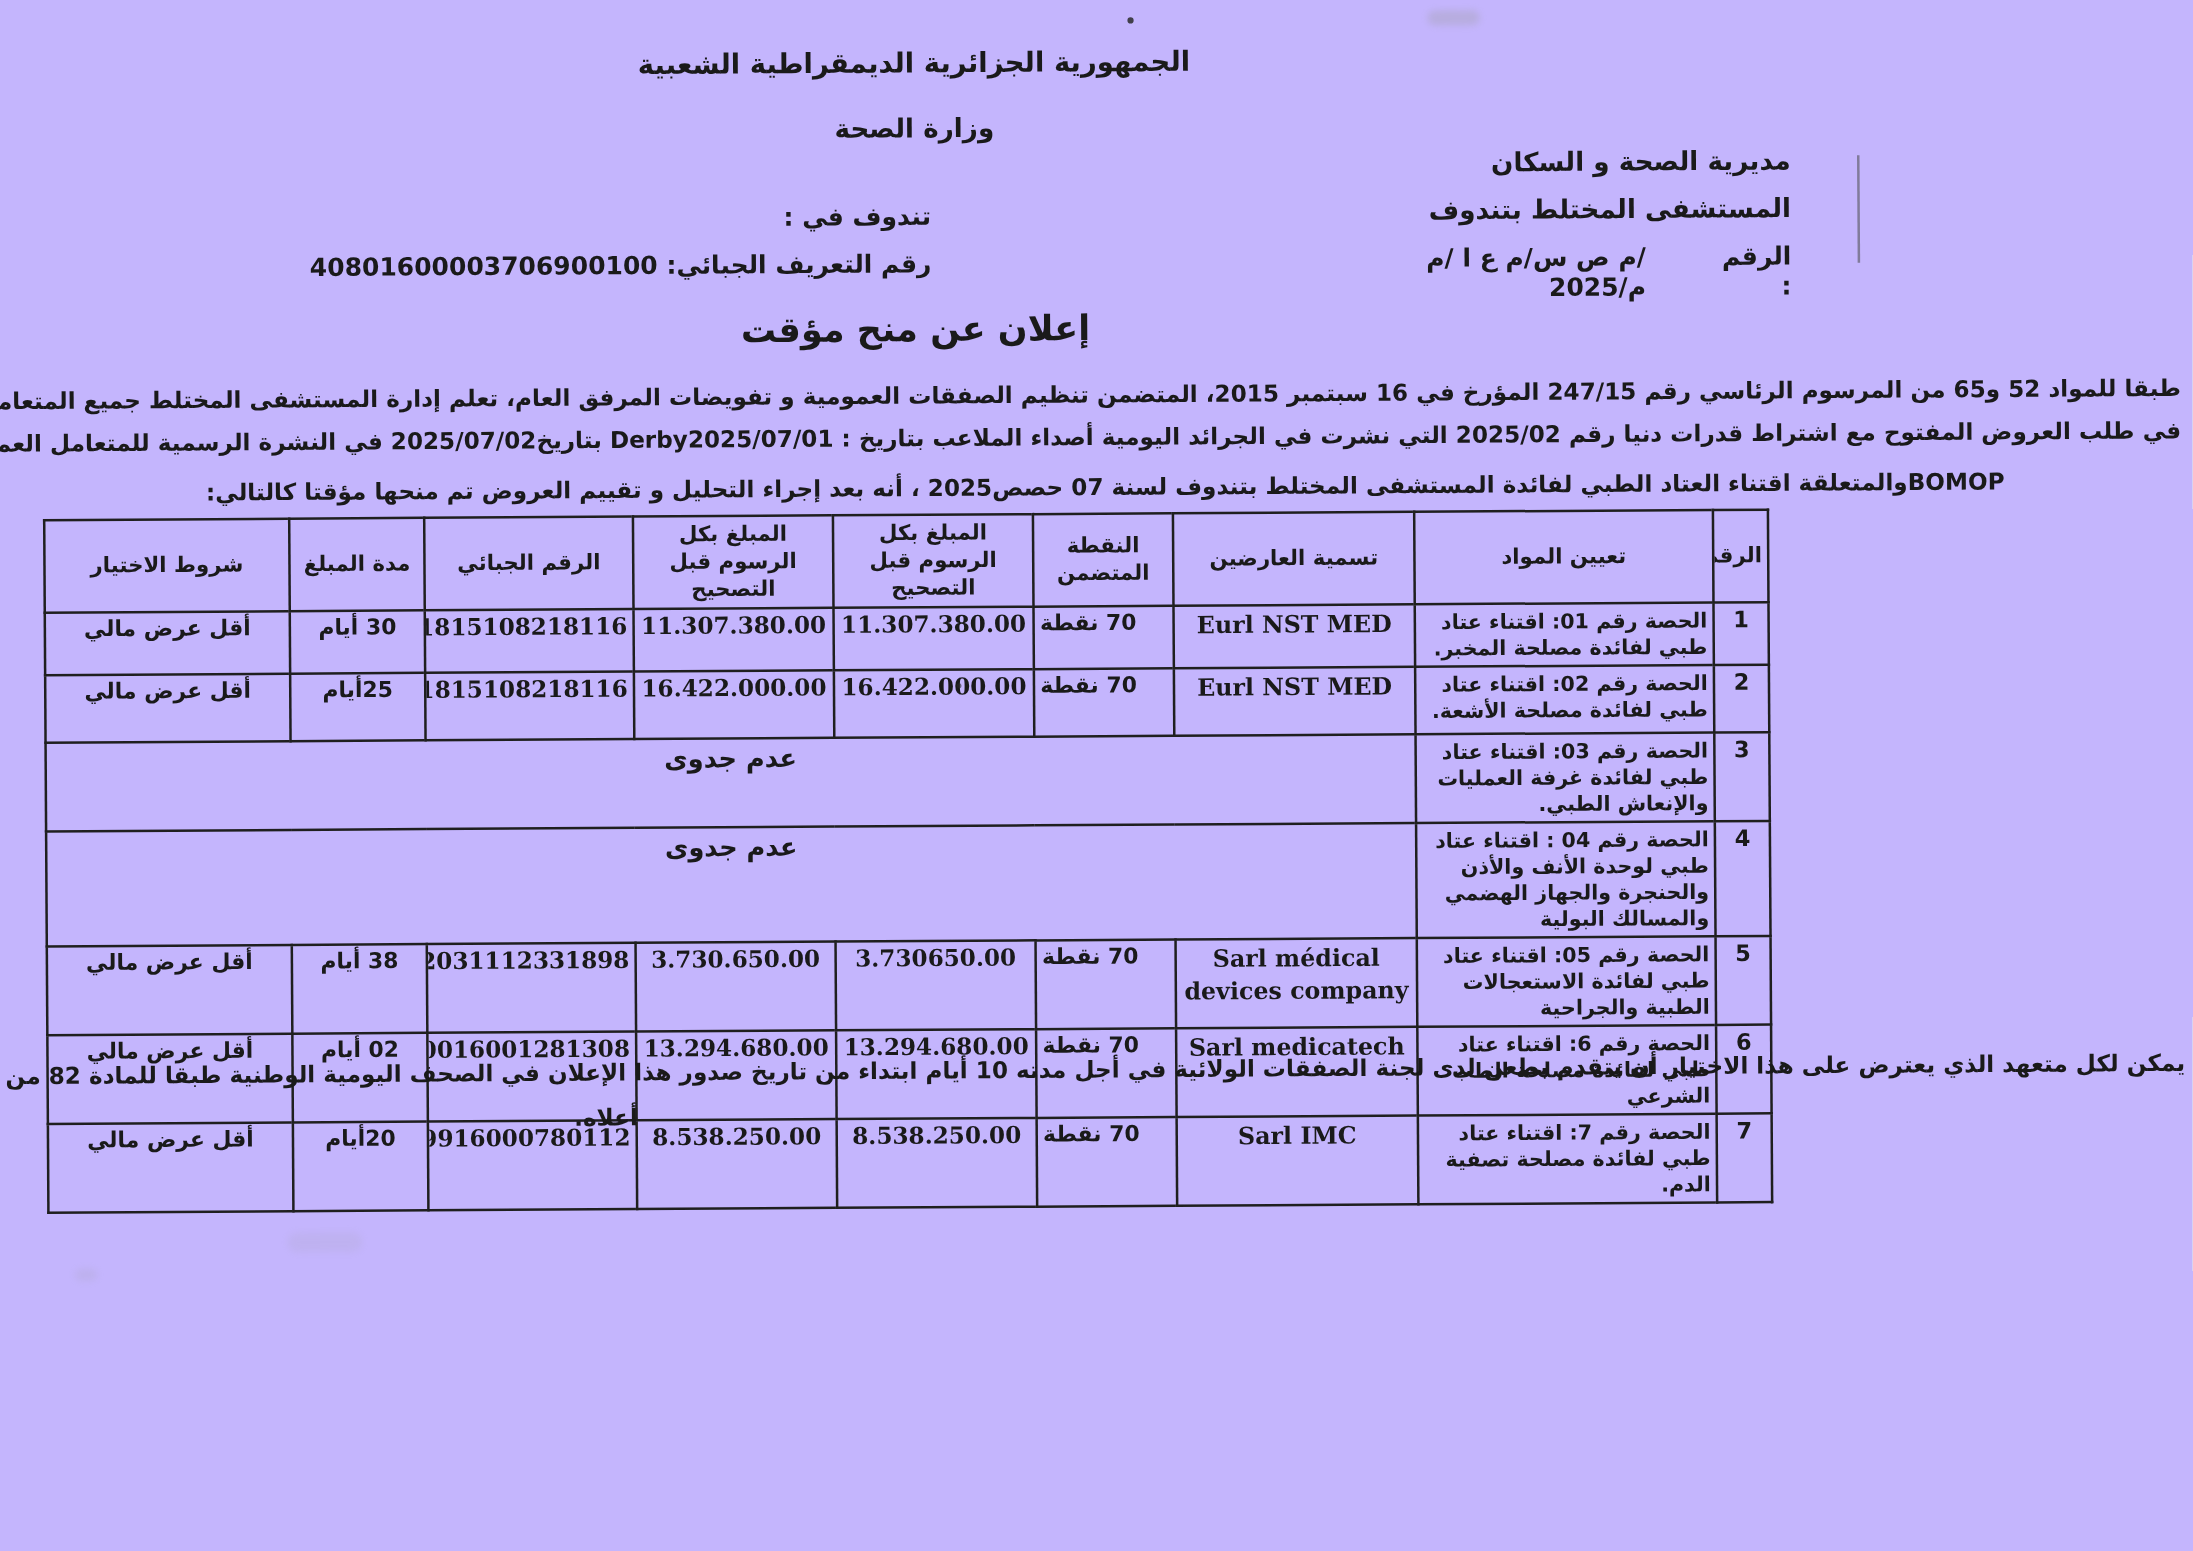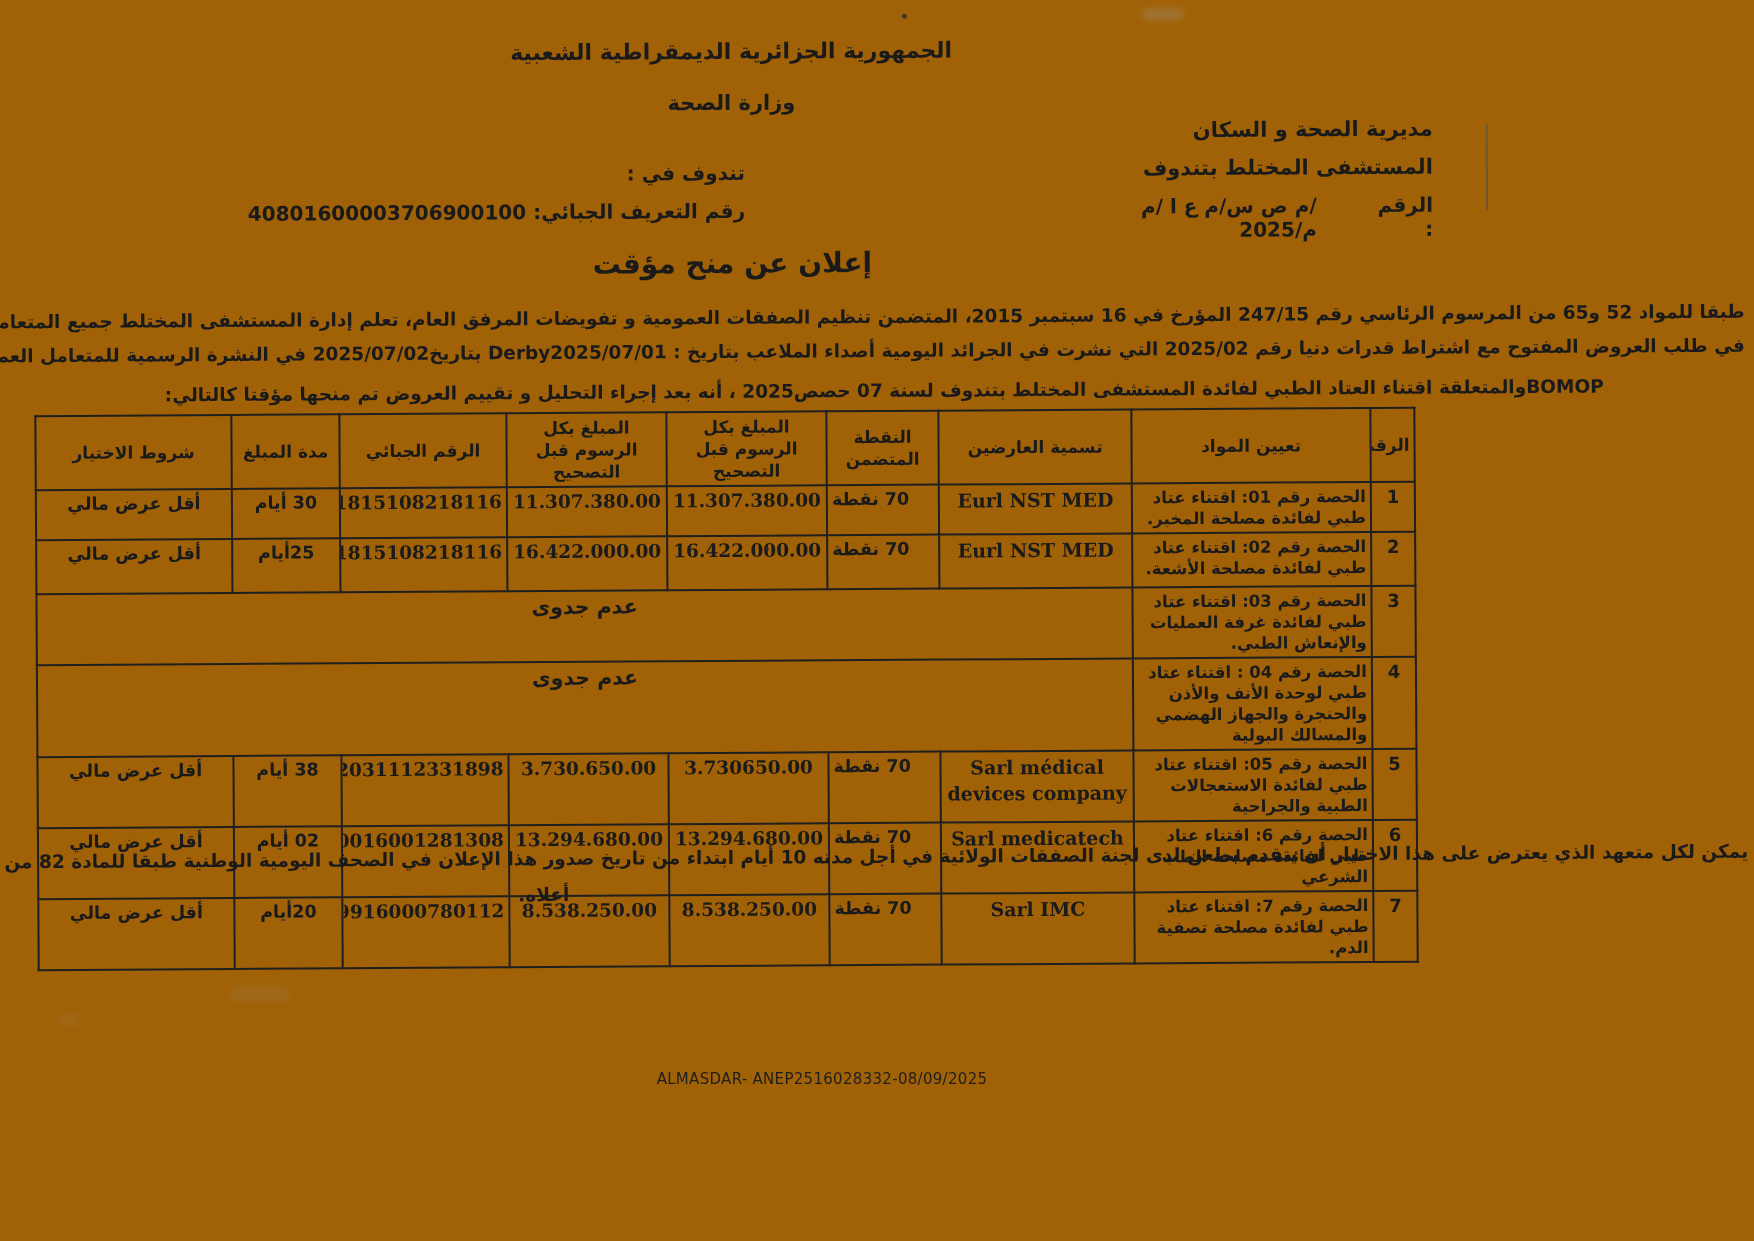--- a/index.html
+++ b/index.html
@@ -1,17 +1,17 @@
 <!DOCTYPE html>
 <html lang="ar"><head>
 <meta charset="utf-8">
 <style>
   html,body{margin:0;padding:0;background:#e8e8e8;}
   .page{
-    position:relative;width:1754px;height:1241px;background:#a16207;
+    position:relative;width:1754px;height:1241px;background:#c4b5fd;
     overflow:hidden;color:#1a1a1a;font-family:"DejaVu Sans",sans-serif;
   }
   .scan{position:absolute;inset:0;transform:rotate(-0.35deg);transform-origin:50% 55%;}
   .abs{position:absolute;}
   .arabic{font-weight:700;}
   .republic{top:38px;left:0;width:1470px;text-align:center;font-size:22px;}
   .ministry{top:90px;left:0;width:1470px;text-align:center;font-size:21px;}
   .block-right{top:120px;left:1104px;width:332px;direction:rtl;text-align:right;font-size:21px;line-height:1.2;}
   .block-right .line2{margin-top:13px;}
   .refline{margin-top:13px;display:flex;direction:rtl;gap:58px;font-size:20px;}
@@ -28,21 +28,21 @@
   tr.rhead{height:50px;} tr.r1{height:46px;} tr.r2{height:54px;} tr.r3{height:45px;}
   tr.r4{height:71px;} tr.r5{height:64px;} tr.r6{height:53px;} tr.r7{height:50px;}
   td.c-num{text-align:center;font-size:18px;font-weight:700;padding-top:8px;}
   td.c-des{font-size:16.5px;font-weight:700;text-align:right;line-height:21px;}
   td.c-bid{text-align:center;font-family:"DejaVu Serif","Liberation Serif",serif;font-size:19px;font-weight:700;padding-top:5px;line-height:1.35;}
   td.c-score{text-align:left;font-size:17.5px;font-weight:700;padding-top:5px;white-space:nowrap;}
   td.c-amt,td.c-tax{text-align:center;font-family:"DejaVu Serif","Liberation Serif",serif;font-size:18.5px;font-weight:700;padding-top:5px;white-space:nowrap;}
   td.c-dur,td.c-crit{text-align:center;font-size:17.5px;font-weight:700;padding-top:5px;white-space:nowrap;}
   td.c-noaward{text-align:center;font-size:20.5px;font-weight:700;padding-top:5px;vertical-align:top;}
   .footer-l1{top:846px;left:25px;width:1722px;direction:rtl;font-size:18.5px;font-weight:700;text-align:justify;text-align-last:justify;white-space:nowrap;}
-  .footer-l2{top:882px;left:458px;width:110px;text-align:right;direction:rtl;font-size:18.5px;font-weight:700;}
+  .footer-l2{top:882px;left:458px;width:110px;text-align:left;direction:rtl;font-size:18.5px;font-weight:700;}
   .bottom-line{top:1070px;left:0;width:1644px;text-align:center;font-size:15px;letter-spacing:.3px;color:#1e1e1e;font-family:"DejaVu Sans",sans-serif;}
   
   .speck{position:absolute;background:#2a2a2a;border-radius:50%;}
   .sp1{left:906px;top:14px;width:5px;height:5px;opacity:.85;}
   .sp2{left:766px;top:546px;width:4px;height:4px;opacity:.6;}
   .smudge{position:absolute;background:#9a9a9a;filter:blur(3px);}
   .sm1{left:1146px;top:10px;width:42px;height:12px;opacity:.30;border-radius:6px;}
   .sm2{left:228px;top:982px;width:60px;height:16px;opacity:.12;border-radius:8px;}
   .sm3{left:58px;top:1010px;width:18px;height:10px;opacity:.15;border-radius:5px;}
   .scratch{position:absolute;left:1489px;top:128px;width:2px;height:86px;background:#4a4a4a;opacity:.55;}
@@ -176,14 +176,13 @@
     <div class="abs footer-l2">أعلاه.</div>
 
     <div class="speck sp1"></div>
     <div class="speck sp2"></div>
     <div class="smudge sm1"></div>
     <div class="smudge sm2"></div>
     <div class="smudge sm3"></div>
     <div class="scratch"></div>
   </div>
 
-  <div class="abs bottom-line">ALMASDAR- ANEP2516028332-08/09/2025</div>
 </div>
 
 </body></html>

